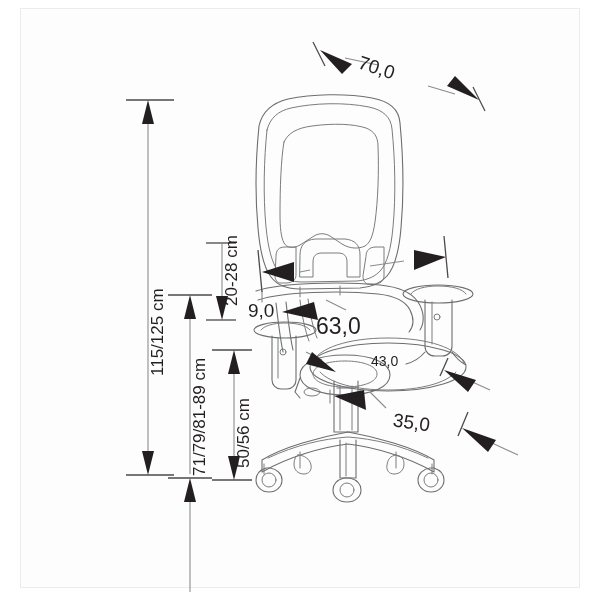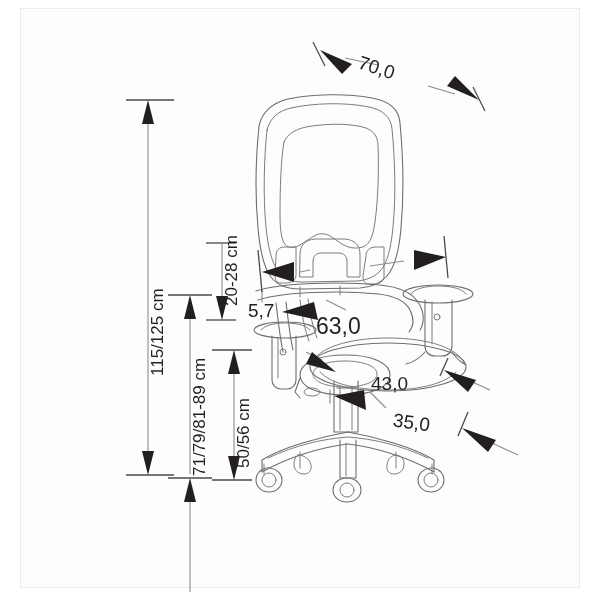--- a/index.html
+++ b/index.html
@@ -298,19 +298,19 @@
   <div class="dim-label vert" style="left:190px; top:476px; transform:rotate(-90deg);">71/79/81-89 cm</div>
 
   <div class="dim-label vert" style="left:234px; top:468px; transform:rotate(-90deg);">50/56 cm</div>
 
   <div class="dim-label vert" style="left:222px; top:306px; transform:rotate(-90deg);">20-28 cm</div>
 
   <div class="dim-label" style="left:358px; top:57px; transform:rotate(18deg); font-size:19px;">70,0</div>
 
   <div class="dim-label" style="left:316px; top:273px; font-size:23px;margin-top:40px;">63,0</div>
 
-  <div class="dim-label" style="left:248px; top:300px; font-size:19px;">5,7</div>
-
-  <div class="dim-label" style="left:371px; top:373px; font-size:19px;">43,0</div>
+  <div class="dim-label" style="left:248px; top:300px; font-size:19px;">9,0</div>
+
+  <div class="dim-label" style="left:371px; top:353px; font-size:14px;">43,0</div>
 
   <div class="dim-label" style="left:393px; top:412px; transform:rotate(8deg); font-size:19px;">35,0</div>
 
 </div>
 
 </body></html>

